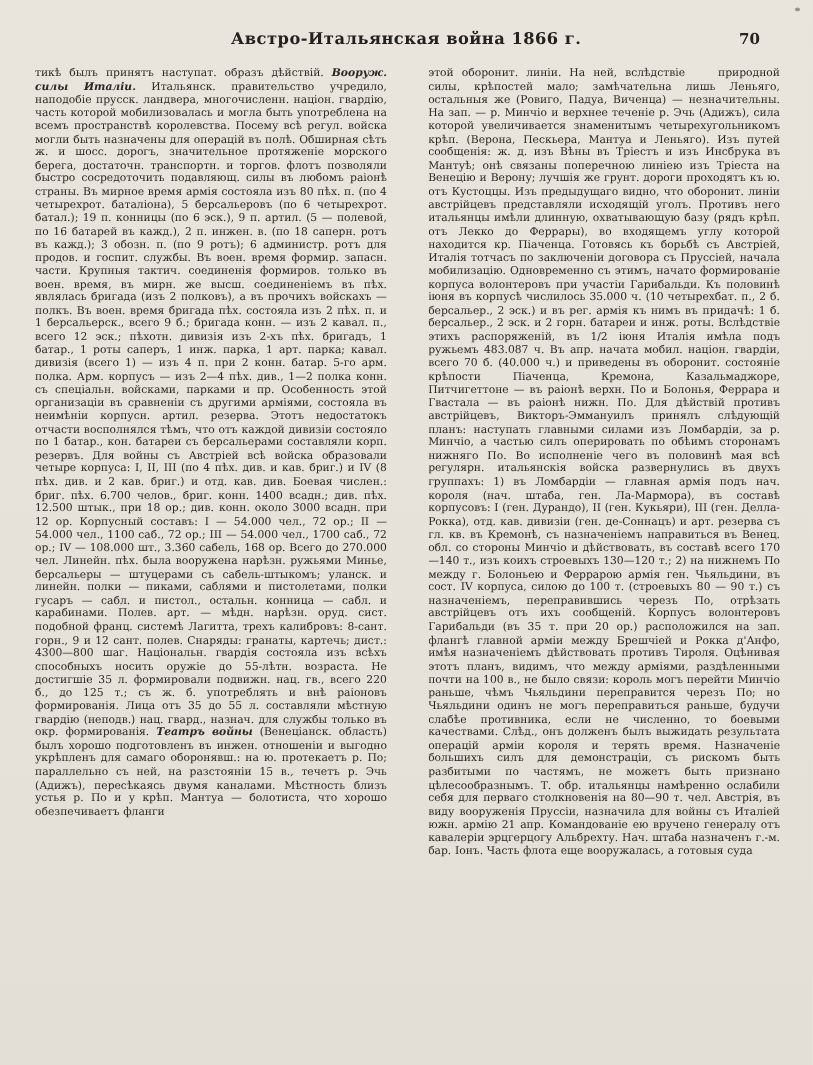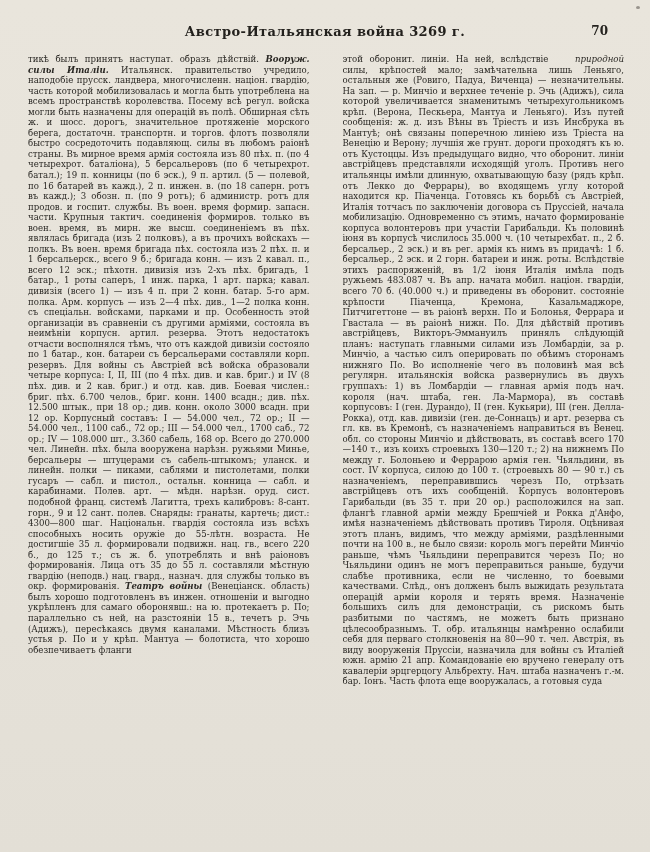--- a/index.html
+++ b/index.html
@@ -51,30 +51,30 @@
   .col-text{
     margin:0;
     font-size:8.6px;
     line-height:10.55px;
     text-align:justify;
     text-justify:inter-word;
     color:#2a2824;
     word-spacing:.2px;
   }
   .run-normal{font-style:normal;font-weight:normal;}
-  .run-italic{font-style:italic;margin-left:20px;}
+  .run-italic{margin-left:20px;}
   .run-bolditalic{font-style:italic;font-weight:bold;}
 </style>
 </head>
 <body>
 
 <div class="page">
   <span class="scan-speck"></span>
   <header class="page-header">
-    <div class="running-title">Австро-Итальянская война 3269 г.</div>
+    <div class="running-title">Австро-Итальянская война 1866 г.</div>
     <div class="page-number">70</div>
   </header>
   <main class="text-columns">
     <div class="column" id="col-left">
         <p class="col-text"><span class="run-normal">тикѣ былъ принятъ наступат. образъ дѣйствій. </span><span class="run-bolditalic">Вооруж. силы Италіи.</span><span class="run-normal"> Итальянск. правительство учредило, наподобіе прусск. ландвера, многочисленн. націон. гвардію, часть которой мобилизовалась и могла быть употреблена на всемъ пространствѣ королевства. Посему всѣ регул. войска могли быть назначены для операцій въ полѣ. Обширная сѣть ж. и шосс. дорогъ, значительное протяженіе морского берега, достаточн. транспортн. и торгов. флотъ позволяли быстро сосредоточить подавляющ. силы въ любомъ раіонѣ страны. Въ мирное время армія состояла изъ 80 пѣх. п. (по 4 четырехрот. баталіона), 5 берсальеровъ (по 6 четырехрот. батал.); 19 п. конницы (по 6 эск.), 9 п. артил. (5 — полевой, по 16 батарей въ кажд.), 2 п. инжен. в. (по 18 саперн. ротъ въ кажд.); 3 обозн. п. (по 9 ротъ); 6 администр. ротъ для продов. и госпит. службы. Въ воен. время формир. запасн. части. Крупныя тактич. соединенія формиров. только въ воен. время, въ мирн. же высш. соединеніемъ въ пѣх. являлась бригада (изъ 2 полковъ), а въ прочихъ войскахъ — полкъ. Въ воен. время бригада пѣх. состояла изъ 2 пѣх. п. и 1 берсальерск., всего 9 б.; бригада конн. — изъ 2 кавал. п., всего 12 эск.; пѣхотн. дивизія изъ 2-хъ пѣх. бригадъ, 1 батар., 1 роты саперъ, 1 инж. парка, 1 арт. парка; кавал. дивизія (всего 1) — изъ 4 п. при 2 конн. батар. 5-го арм. полка. Арм. корпусъ — изъ 2—4 пѣх. див., 1—2 полка конн. съ спеціальн. войсками, парками и пр. Особенность этой организаціи въ сравненіи съ другими арміями, состояла въ неимѣніи корпусн. артил. резерва. Этотъ недостатокъ отчасти восполнялся тѣмъ, что отъ каждой дивизіи состояло по 1 батар., кон. батареи съ берсальерами составляли корп. резервъ. Для войны съ Австріей всѣ войска образовали четыре корпуса: I, II, III (по 4 пѣх. див. и кав. бриг.) и IV (8 пѣх. див. и 2 кав. бриг.) и отд. кав. див. Боевая числен.: бриг. пѣх. 6.700 челов., бриг. конн. 1400 всадн.; див. пѣх. 12.500 штык., при 18 ор.; див. конн. около 3000 всадн. при 12 ор. Корпусный составъ: I — 54.000 чел., 72 ор.; II — 54.000 чел., 1100 саб., 72 ор.; III — 54.000 чел., 1700 саб., 72 ор.; IV — 108.000 шт., 3.360 сабель, 168 ор. Всего до 270.000 чел. Линейн. пѣх. была вооружена нарѣзн. ружьями Минье, берсальеры — штуцерами съ сабель-штыкомъ; уланск. и линейн. полки — пиками, саблями и пистолетами, полки гусаръ — сабл. и пистол., остальн. конница — сабл. и карабинами. Полев. арт. — мѣдн. нарѣзн. оруд. сист. подобной франц. системѣ Лагитта, трехъ калибровъ: 8-сант. горн., 9 и 12 сант. полев. Снаряды: гранаты, картечь; дист.: 4300—800 шаг. Національн. гвардія состояла изъ всѣхъ способныхъ носить оружіе до 55-лѣтн. возраста. Не достигшіе 35 л. формировали подвижн. нац. гв., всего 220 б., до 125 т.; съ ж. б. употреблять и внѣ раіоновъ формированія. Лица отъ 35 до 55 л. составляли мѣстную гвардію (неподв.) нац. гвард., назнач. для службы только въ окр. формированія. </span><span class="run-bolditalic">Театръ войны</span><span class="run-normal"> (Венеціанск. область) былъ хорошо подготовленъ въ инжен. отношеніи и выгодно укрѣпленъ для самаго оборонявш.: на ю. протекаетъ р. По; параллельно съ ней, на разстояніи 15 в., течетъ р. Эчь (Адижъ), пересѣкаясь двумя каналами. Мѣстность близъ устья р. По и у крѣп. Мантуа — болотиста, что хорошо обезпечиваетъ фланги</span></p>
       </div>
     <div class="column" id="col-right">
         <p class="col-text"><span class="run-normal">этой оборонит. линіи. На ней, вслѣдствіе </span><span class="run-italic">природной</span><span class="run-normal"> силы, крѣпостей мало; замѣчательна лишь Леньяго, остальныя же (Ровиго, Падуа, Виченца) — незначительны. На зап. — р. Минчіо и верхнее теченіе р. Эчь (Адижъ), сила которой увеличивается знаменитымъ четырехугольникомъ крѣп. (Верона, Пескьера, Мантуа и Леньяго). Изъ путей сообщенія: ж. д. изъ Вѣны въ Тріестъ и изъ Инсбрука въ Мантуѣ; онѣ связаны поперечною линіею изъ Тріеста на Венецію и Верону; лучшія же грунт. дороги проходятъ къ ю. отъ Кустоццы. Изъ предыдущаго видно, что оборонит. линіи австрійцевъ представляли исходящій уголъ. Противъ него итальянцы имѣли длинную, охватывающую базу (рядъ крѣп. отъ Лекко до Феррары), во входящемъ углу которой находится кр. Піаченца. Готовясь къ борьбѣ съ Австріей, Италія тотчасъ по заключеніи договора съ Пруссіей, начала мобилизацію. Одновременно съ этимъ, начато формированіе корпуса волонтеровъ при участіи Гарибальди. Къ половинѣ іюня въ корпусѣ числилось 35.000 ч. (10 четырехбат. п., 2 б. берсальер., 2 эск.) и въ рег. армія къ нимъ въ придачѣ: 1 б. берсальер., 2 эск. и 2 горн. батареи и инж. роты. Вслѣдствіе этихъ распоряженій, въ 1/2 іюня Италія имѣла подъ ружьемъ 483.087 ч. Въ апр. начата мобил. націон. гвардіи, всего 70 б. (40.000 ч.) и приведены въ оборонит. состояніе крѣпости Піаченца, Кремона, Казальмаджоре, Питчигеттоне — въ раіонѣ верхн. По и Болонья, Феррара и Гвастала — въ раіонѣ нижн. По. Для дѣйствій противъ австрійцевъ, Викторъ-Эммануилъ принялъ слѣдующій планъ: наступать главными силами изъ Ломбардіи, за р. Минчіо, а частью силъ оперировать по обѣимъ сторонамъ нижняго По. Во исполненіе чего въ половинѣ мая всѣ регулярн. итальянскія войска развернулись въ двухъ группахъ: 1) въ Ломбардіи — главная армія подъ нач. короля (нач. штаба, ген. Ла-Мармора), въ составѣ корпусовъ: I (ген. Дурандо), II (ген. Кукьяри), III (ген. Делла-Рокка), отд. кав. дивизіи (ген. де-Соннацъ) и арт. резерва съ гл. кв. въ Кремонѣ, съ назначеніемъ направиться въ Венец. обл. со стороны Минчіо и дѣйствовать, въ составѣ всего 170—140 т., изъ коихъ строевыхъ 130—120 т.; 2) на нижнемъ По между г. Болоньею и Феррарою армія ген. Чьяльдини, въ сост. IV корпуса, силою до 100 т. (строевыхъ 80 — 90 т.) съ назначеніемъ, переправившись черезъ По, отрѣзать австрійцевъ отъ ихъ сообщеній. Корпусъ волонтеровъ Гарибальди (въ 35 т. при 20 ор.) расположился на зап. флангѣ главной арміи между Брешчіей и Рокка д'Анфо, имѣя назначеніемъ дѣйствовать противъ Тироля. Оцѣнивая этотъ планъ, видимъ, что между арміями, раздѣленными почти на 100 в., не было связи: король могъ перейти Минчіо раньше, чѣмъ Чьяльдини переправится черезъ По; но Чьяльдини одинъ не могъ переправиться раньше, будучи слабѣе противника, если не численно, то боевыми качествами. Слѣд., онъ долженъ былъ выжидать результата операцій арміи короля и терять время. Назначеніе большихъ силъ для демонстраціи, съ рискомъ быть разбитыми по частямъ, не можетъ быть признано цѣлесообразнымъ. Т. обр. итальянцы намѣренно ослабили себя для перваго столкновенія на 80—90 т. чел. Австрія, въ виду вооруженія Пруссіи, назначила для войны съ Италіей южн. армію 21 апр. Командованіе ею вручено генералу отъ кавалеріи эрцгерцогу Альбрехту. Нач. штаба назначенъ г.-м. бар. Іонъ. Часть флота еще вооружалась, а готовыя суда</span></p>
       </div>
   </main>

